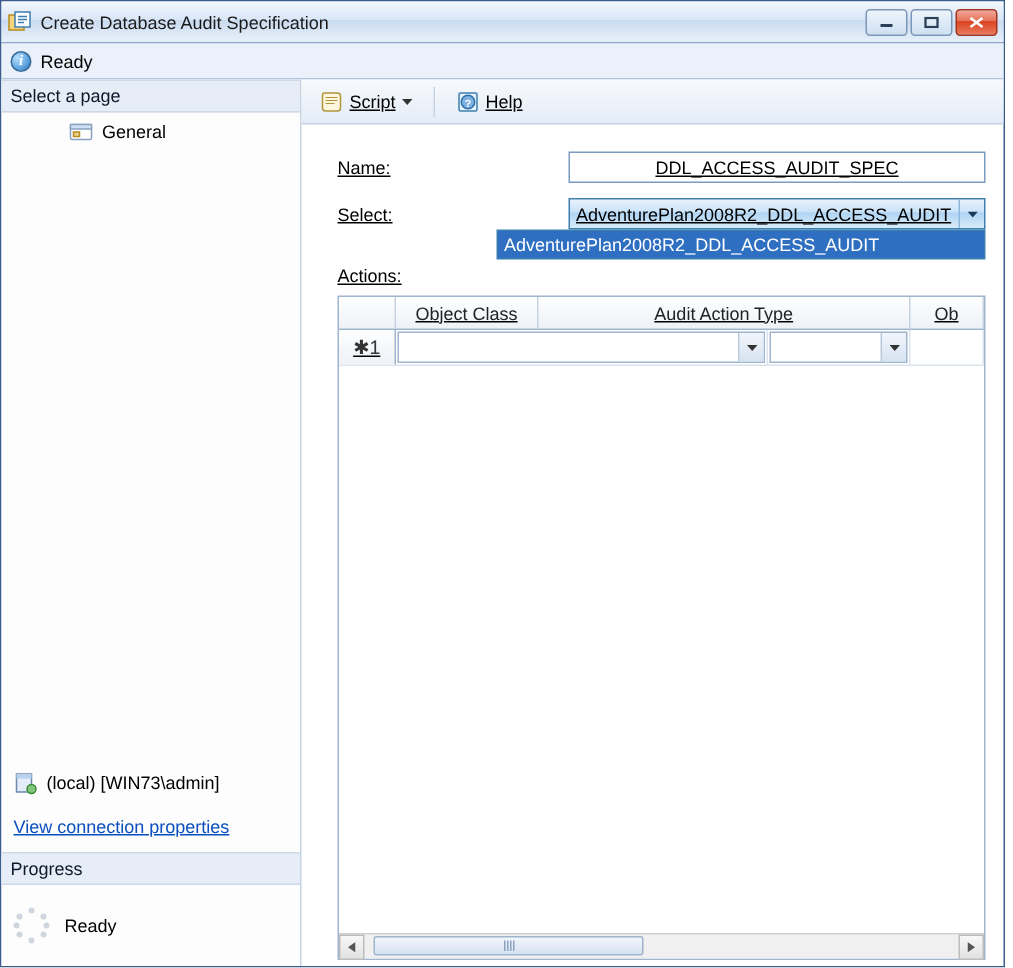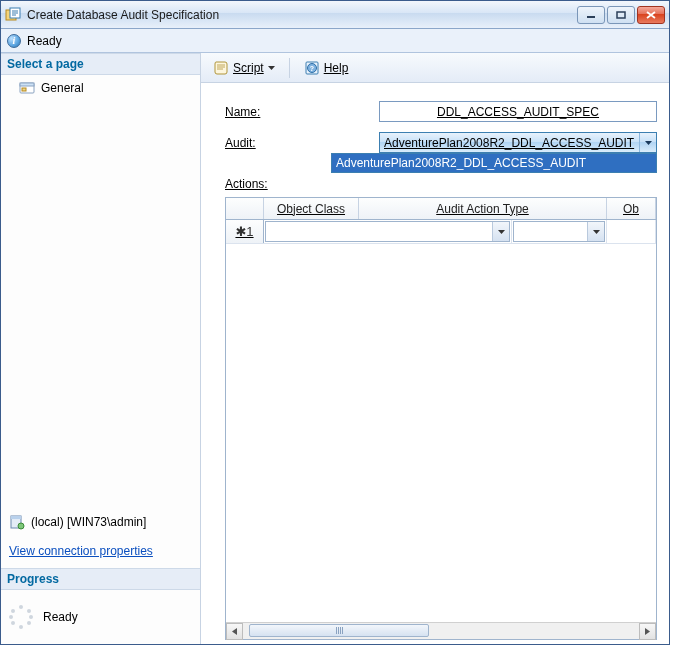--- a/index.html
+++ b/index.html
@@ -73,26 +73,27 @@
   .right-pane {
     flex: 1; display: flex; flex-direction: column;
     min-width: 0;
     text-decoration: underline;
   }
   .section-hdr {
     background: #e6edf7;
     border-top: 1px solid #cdd9e8;
     border-bottom: 1px solid #cdd9e8;
     padding: 3px 6px;
-    font-weight: bold; color: #0369a1;
+    font-weight: normal; color: #0f172a;
   }
   .left-body { flex: 1; padding: 4px 6px; }
   .page-item {
     display: flex; align-items: center; gap: 6px;
     padding: 2px 12px;
+    margin-left: 27px;
   }
   .conn-body { padding: 6px 8px 10px; }
   .conn-row { display: flex; align-items: center; gap: 6px; }
   .link { color: #0b4fbf; text-decoration: underline; cursor: pointer; display: inline-block; margin-top: 14px;}
   .progress-body { padding: 8px; display: flex; align-items: center; gap: 10px; height: 54px;}
   .spinner {
     width: 24px; height: 24px; position: relative;
   }
   .spinner .dot {
     position: absolute; width: 4px; height: 4px; border-radius: 50%;
@@ -341,21 +342,21 @@
         </div>
       </div>
 
       <div class="form-area">
         <div class="field-row">
           <span class="field-label">Name:</span>
           <input class="tb" type="text" value="DDL_ACCESS_AUDIT_SPEC" style="">
         </div>
 
         <div class="field-row" style="position:relative;">
-          <span class="field-label">Audit:</span>
+          <span class="field-label">Select:</span>
           <div class="combo">
             <span class="combo-text">AdventurePlan2008R2_DDL_ACCESS_AUDIT</span>
             <span class="combo-btn">
               <svg width="7" height="4" viewBox="0 0 7 4">
                   <path d="M0 0 L3.5 4 L7 0 Z" fill="#1a3a5c"></path>
                 </svg>
             </span>
           </div>
           <div class="dropdown-list">
             <div class="dropdown-item">AdventurePlan2008R2_DDL_ACCESS_AUDIT</div>

